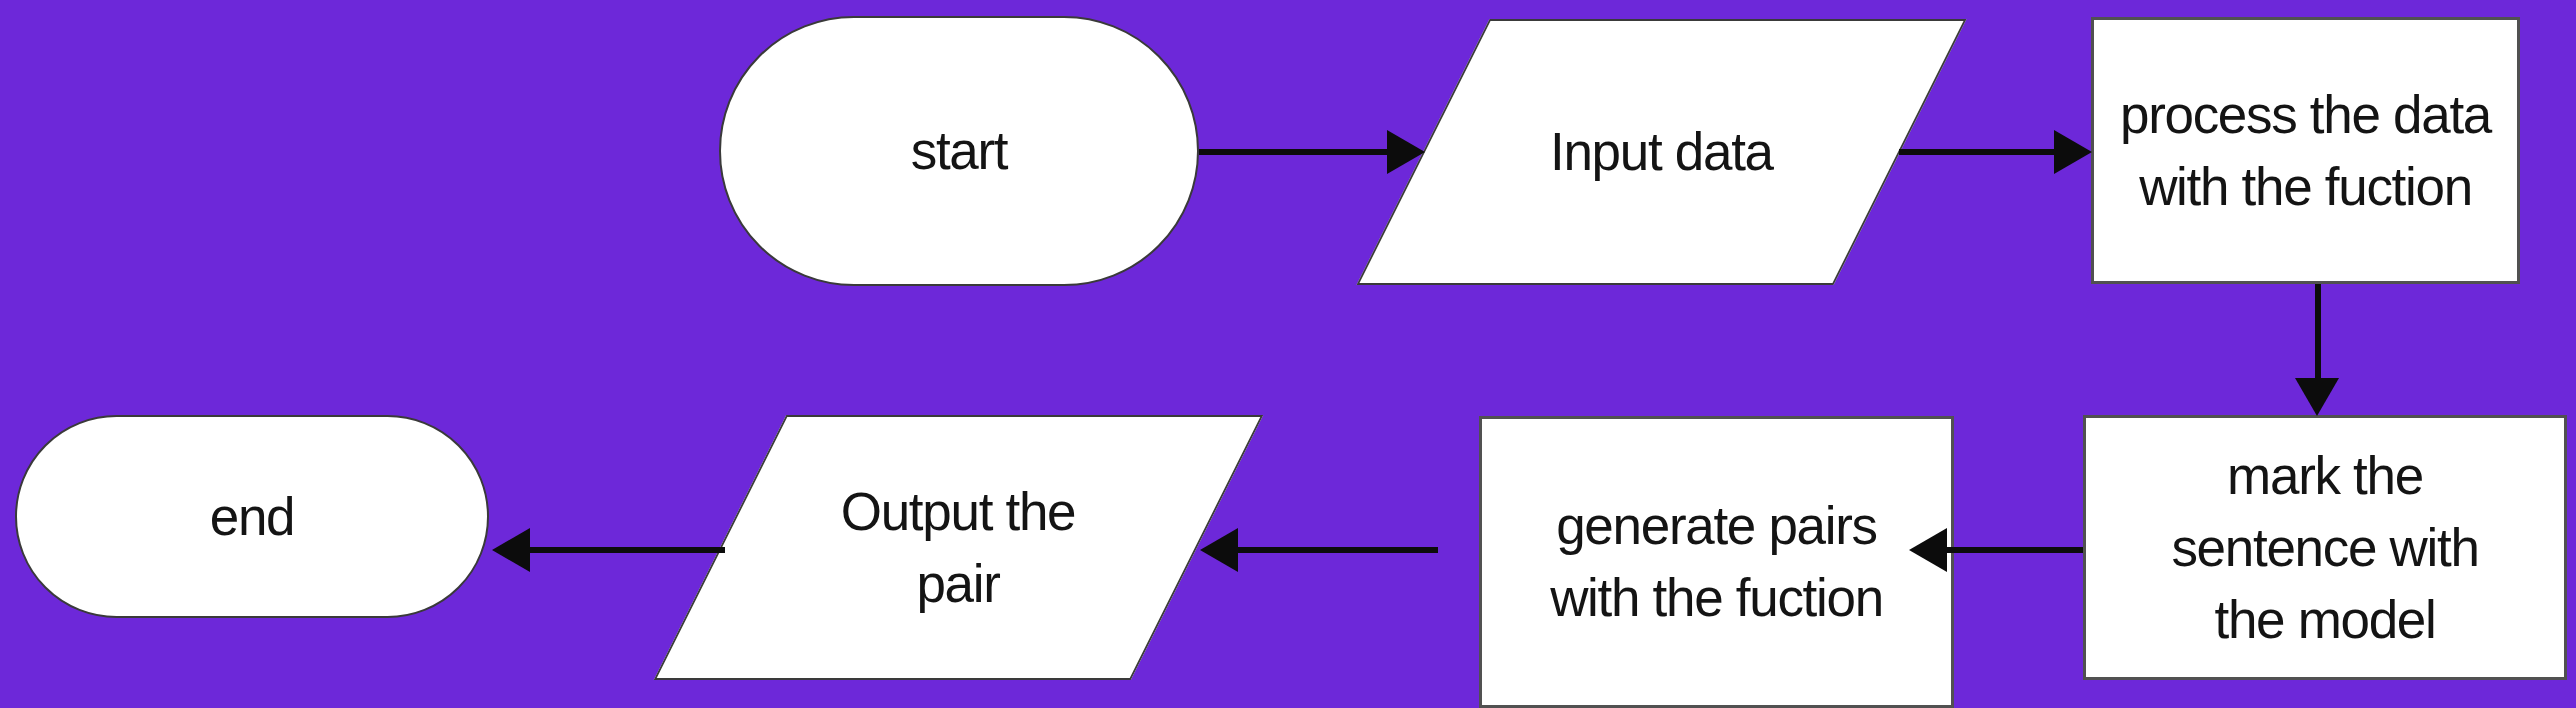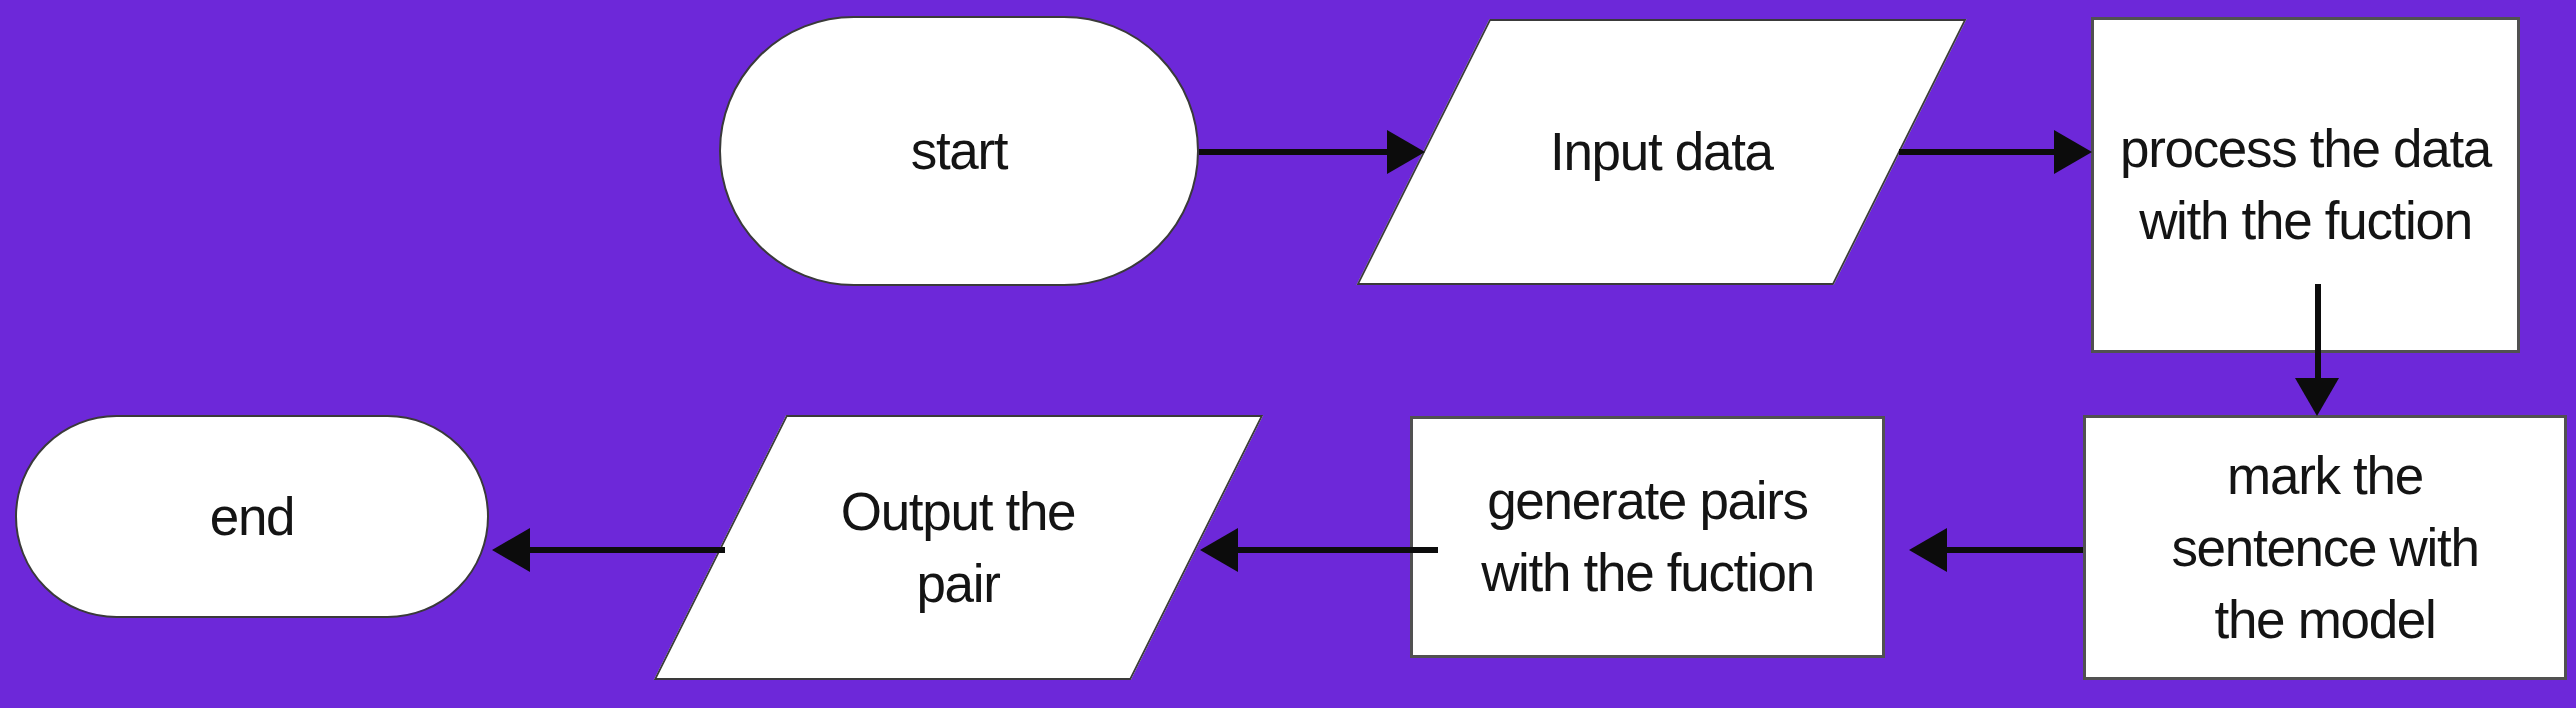--- a/index.html
+++ b/index.html
@@ -67,23 +67,23 @@
   }
   .head-down {
     border-left: 22px solid transparent;
     border-right: 22px solid transparent;
     border-top: 38px solid #0c0c0c;
   }
 
   
   #node-start    { left: 719px;  top: 16px;  width: 480px; height: 270px; }
   #node-input    { left: 1423px; top: 18.5px;  width: 477px; height: 266px; }
-  #node-process  { left: 2091px; top: 17px;  width: 429px; height: 336px; }
+  #node-process  { left: 2091px; top: 17px;  width: 429px; height: 267px; }
   #node-mark     { left: 2083px; top: 415px; width: 484px; height: 265px; }
-  #node-generate { left: 1410px; top: 416px; width: 475px; height: 242px; }
+  #node-generate { left: 1479px; top: 416px; width: 475px; height: 292px; }
   #node-output   { left: 720px;  top: 415px; width: 477px; height: 265px; }
   #node-end      { left: 15px;   top: 415px; width: 474px; height: 203px; border-radius: 139px; }
 
   
   #arrow-start-input-shaft    { left: 1199px; top: 149px; width: 189px; height: 5.9px; }
   #arrow-start-input-head     { left: 1387px; top: 130px; }
   #arrow-input-process-shaft  { left: 1899px; top: 149px; width: 155px; height: 5.9px; }
   #arrow-input-process-head   { left: 2054px; top: 130px; }
   #arrow-process-mark-shaft   { left: 2315px; top: 284px; width: 5.9px;  height: 95px; }
   #arrow-process-mark-head    { left: 2295px; top: 378px; }

